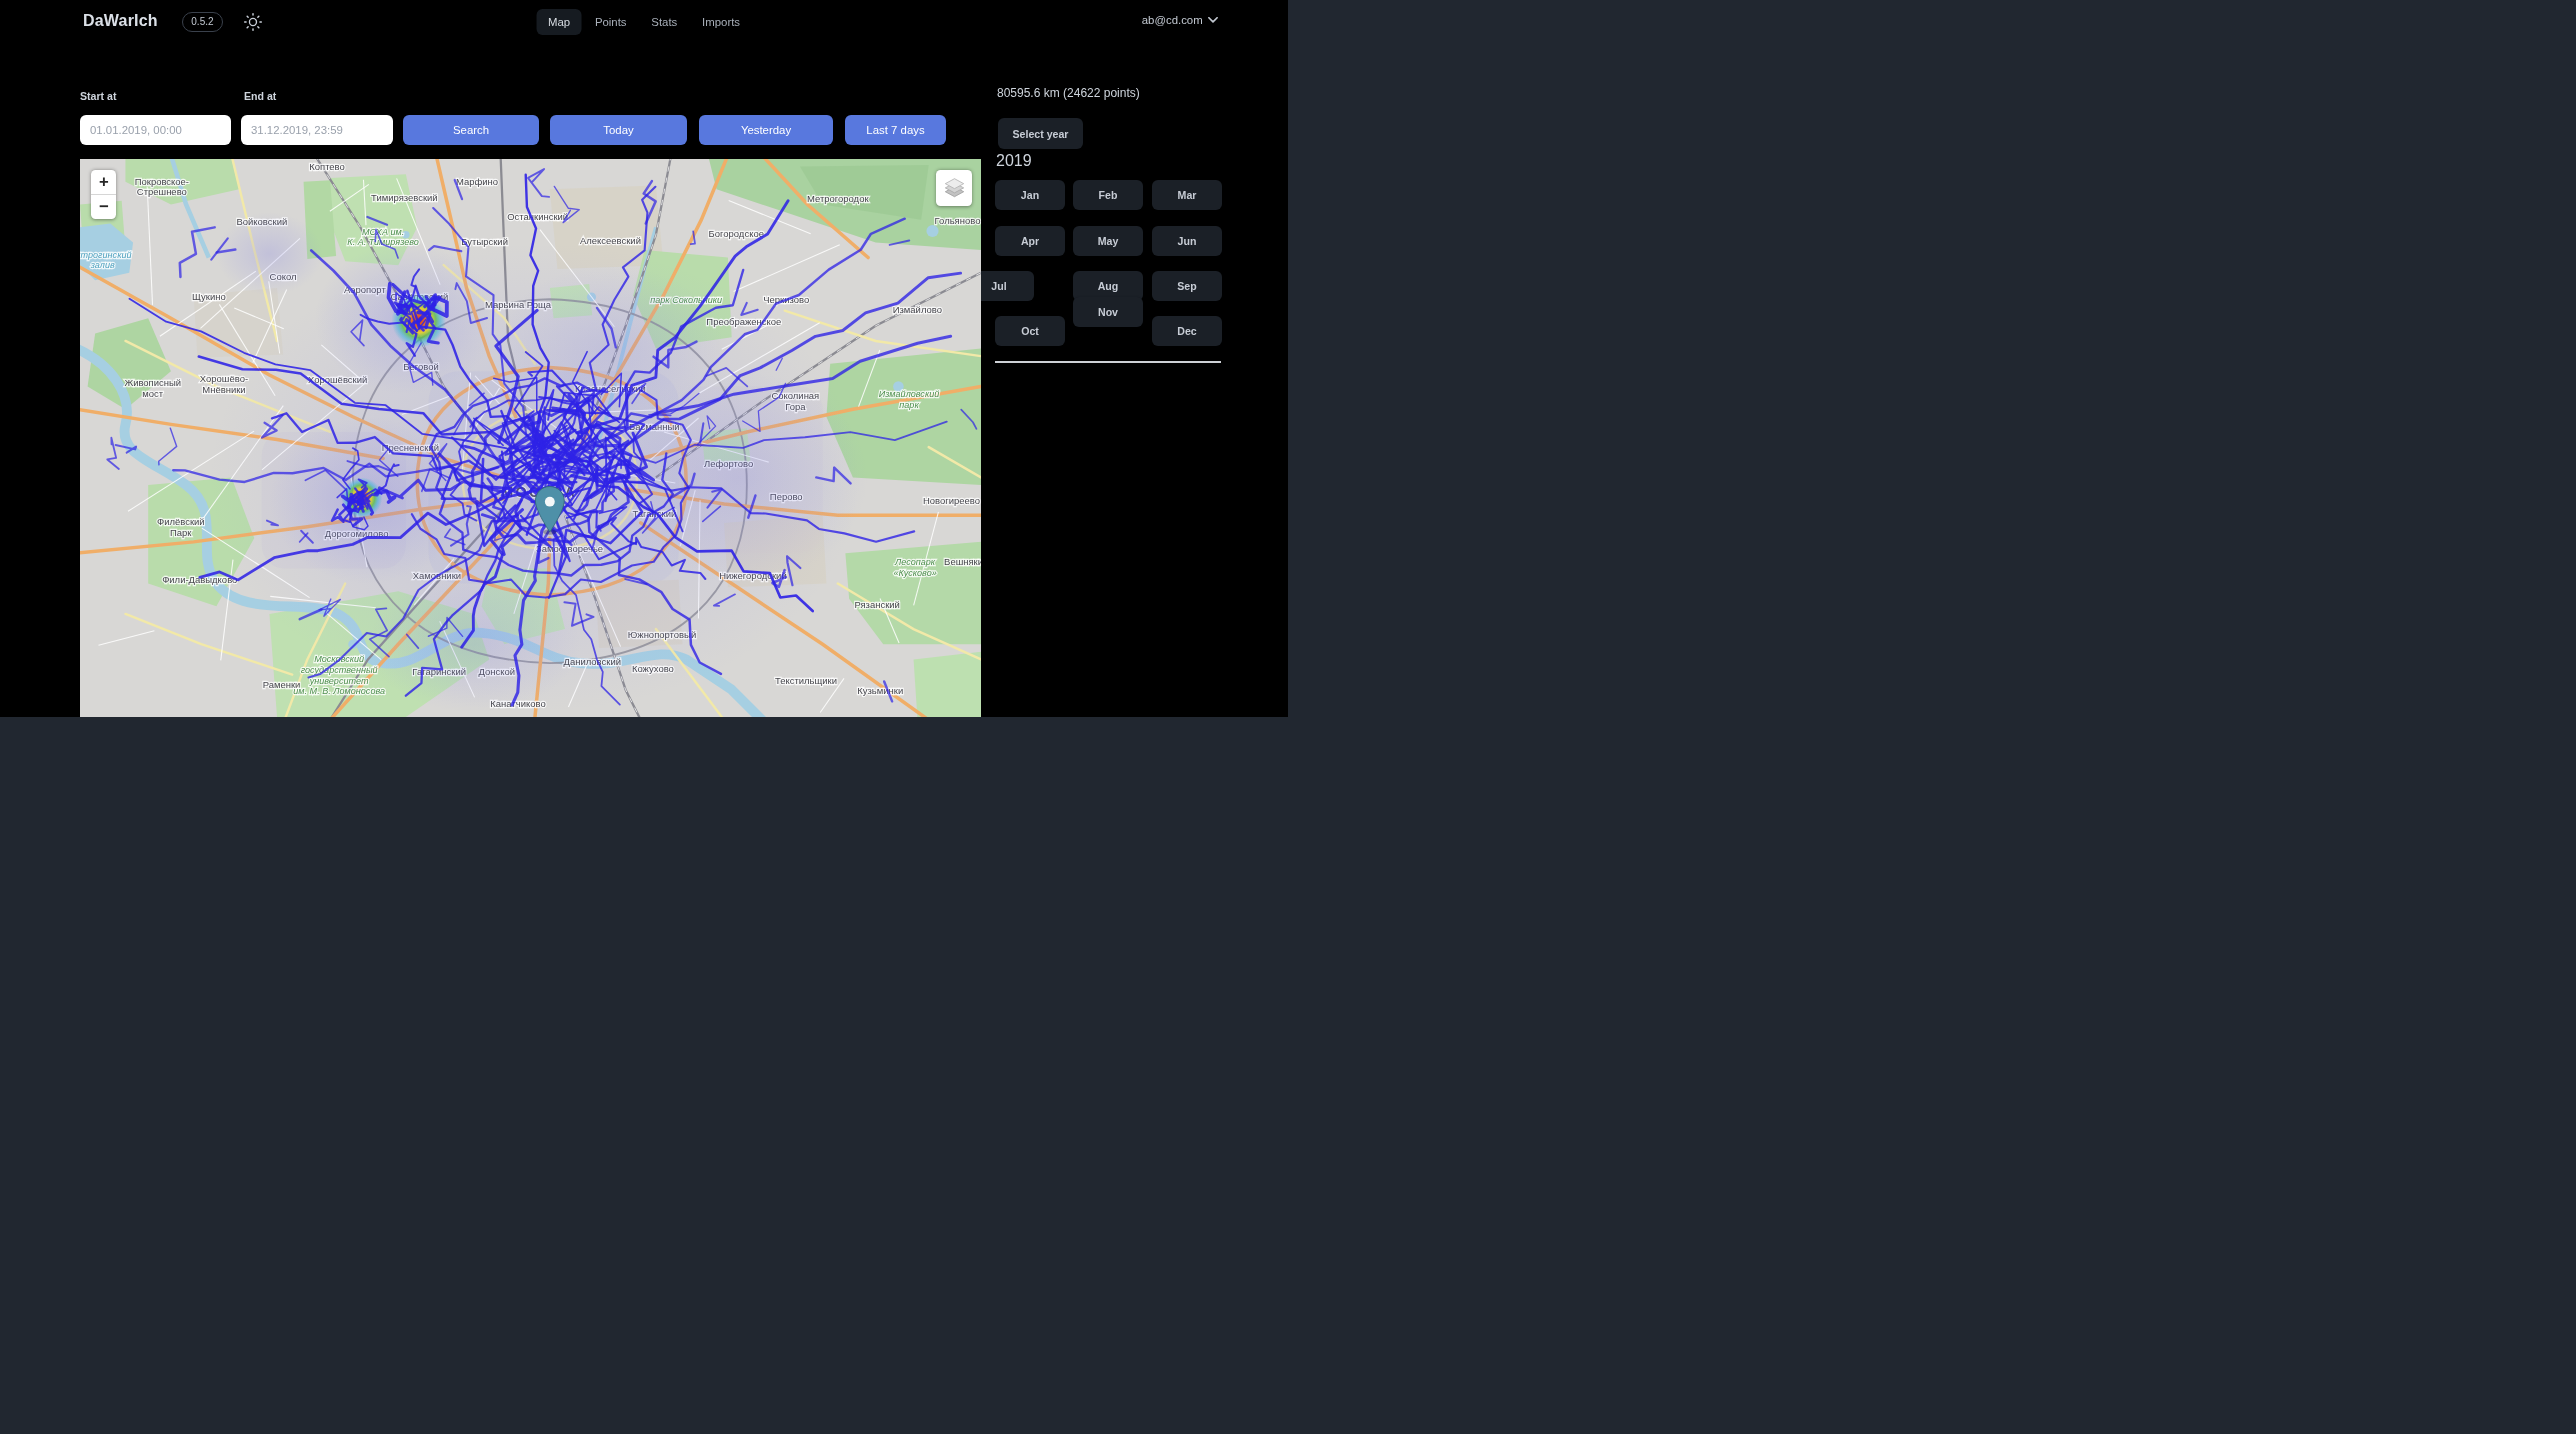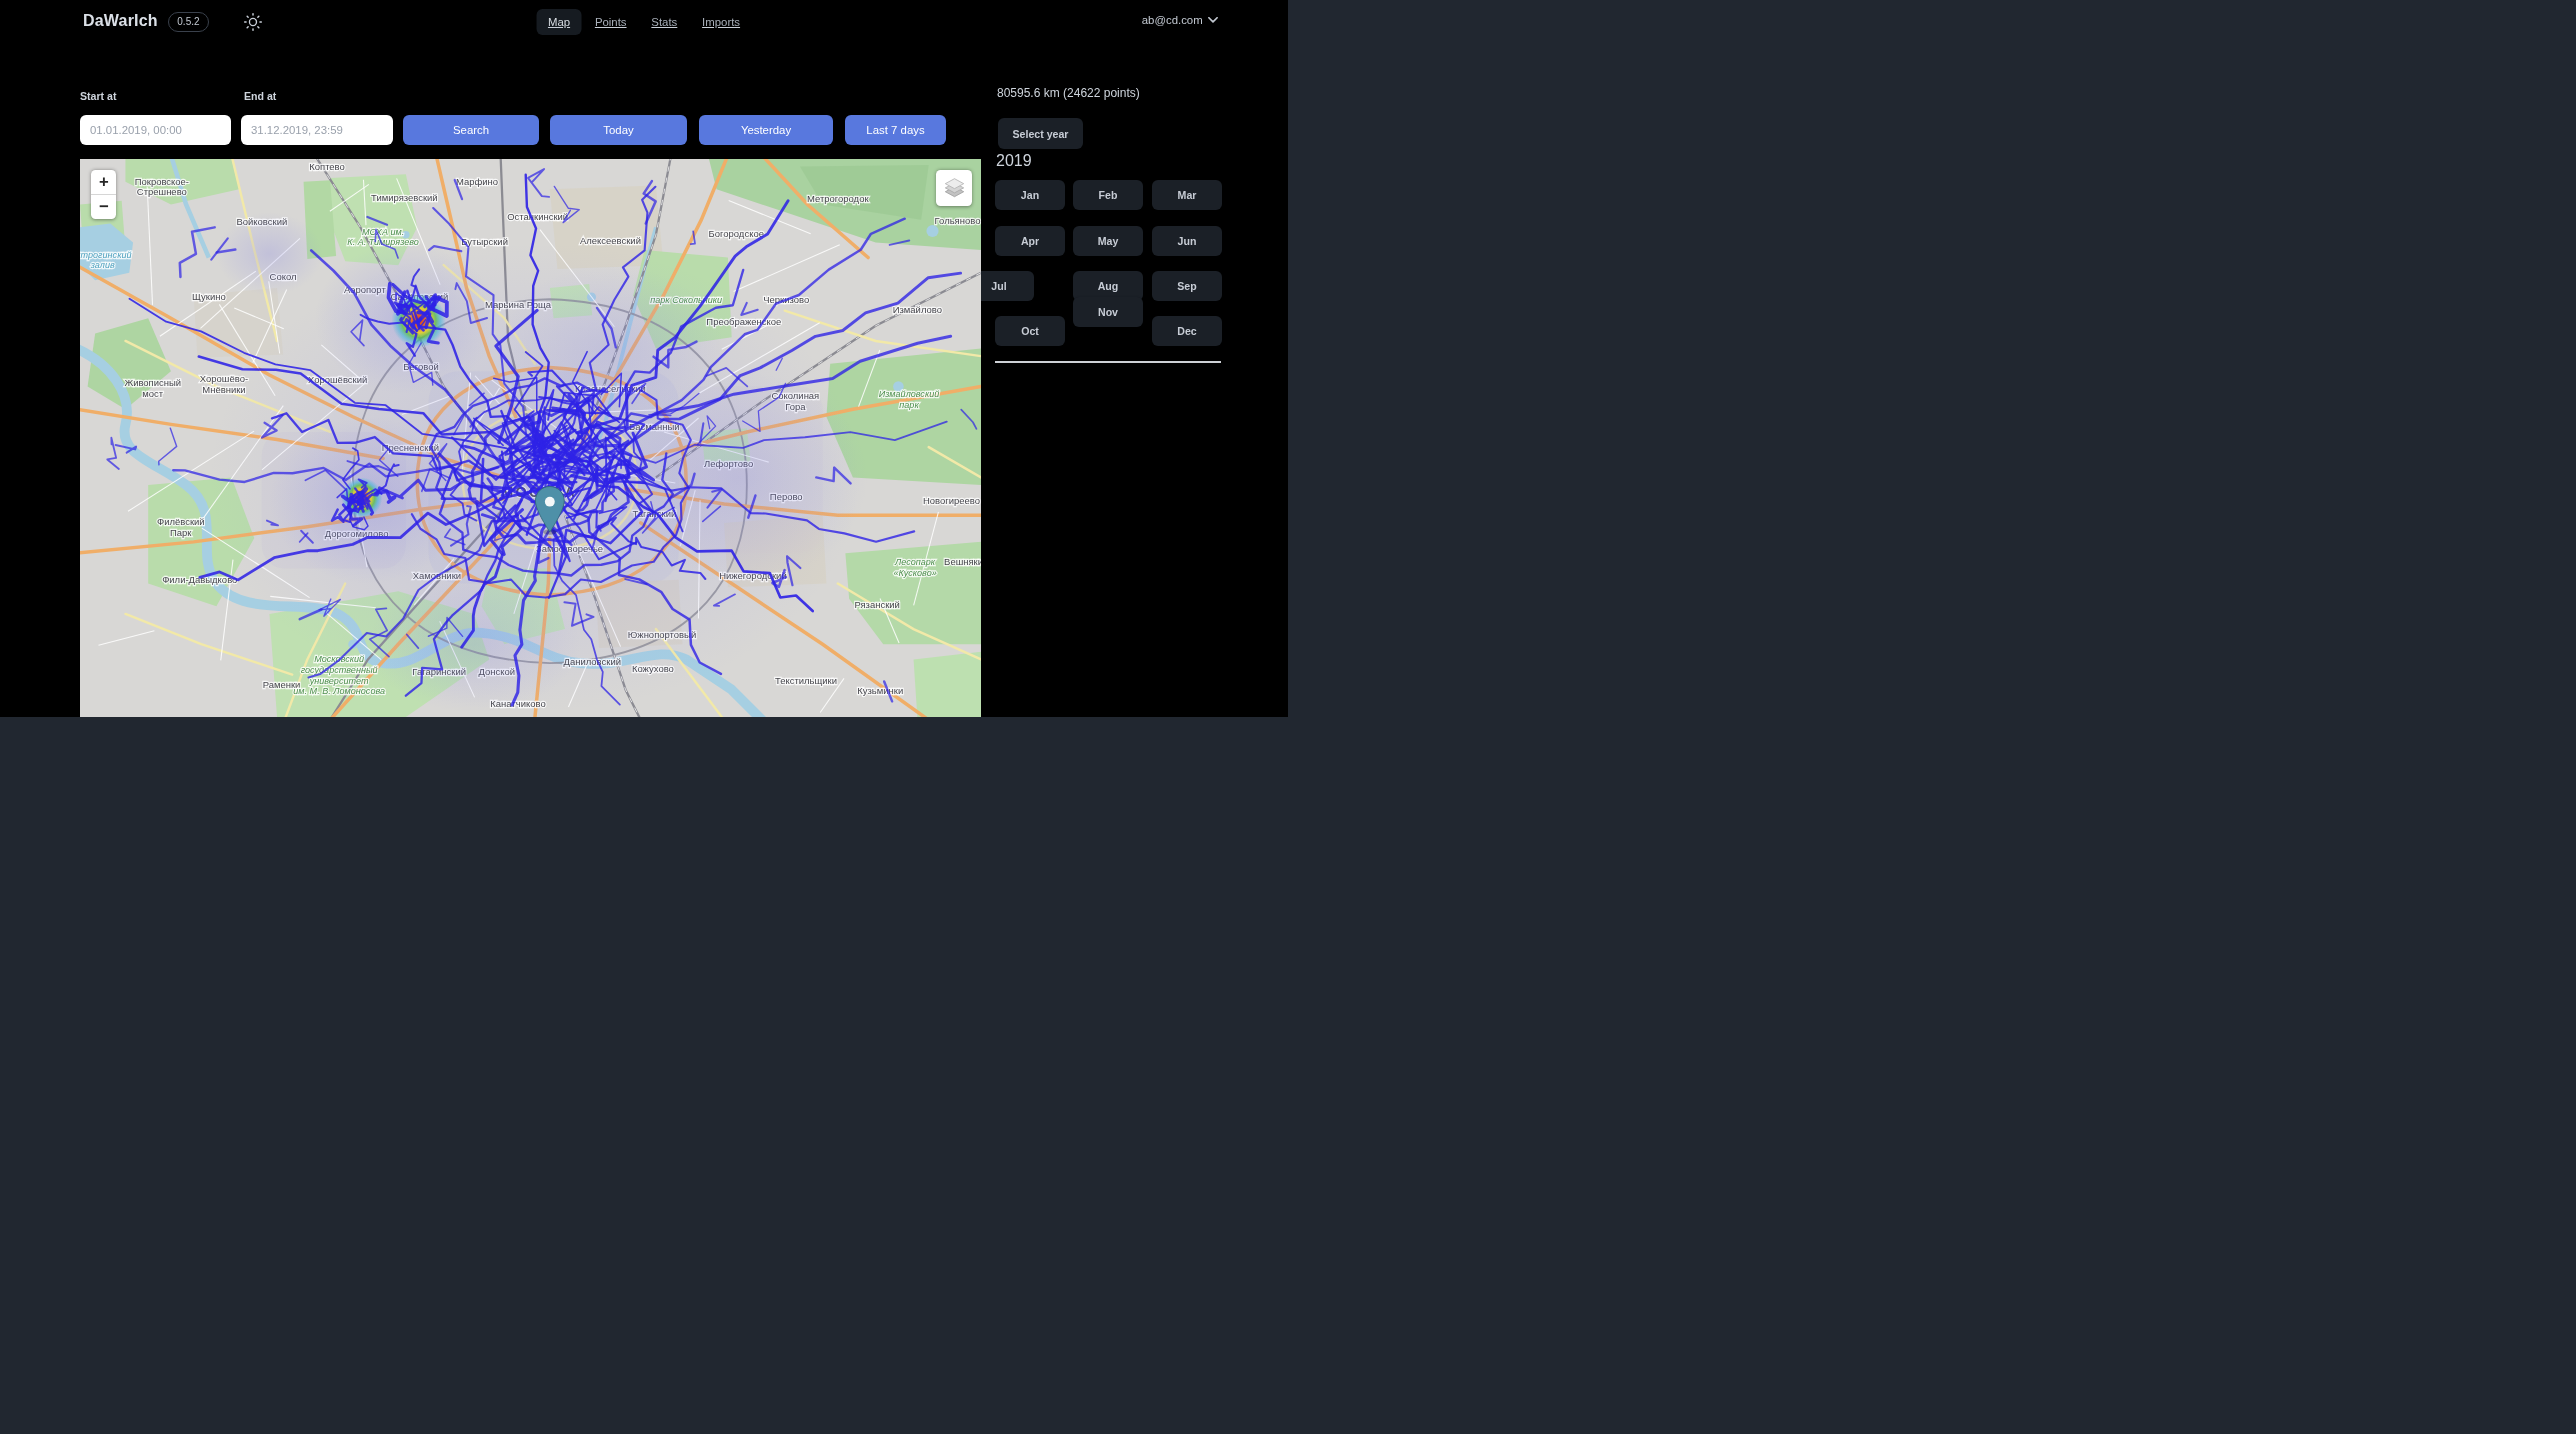--- a/index.html
+++ b/index.html
@@ -1,24 +1,24 @@
 <!DOCTYPE html>
 <html style="font-size:12px"><head>
 <meta charset="utf-8">
 <style>
   html,body{margin:0;padding:0;background:#212730;}
   #app{position:relative;width:1288px;height:717px;background:#000000;overflow:hidden;
        font-family:"Liberation Sans",sans-serif;color:#c9cfd8;}
   .abs{position:absolute;}
   
   .logo{left:83px;top:12px;font-size:16px;font-weight:700;color:#dbe0e7;letter-spacing:0.2px;}
-  .badge{left:168px;top:12px;height:18px;line-height:18px;padding:0 8.3px;border:0.8px solid #3a414c;
+  .badge{left:182px;top:12px;height:18px;line-height:18px;padding:0 8.3px;border:0.8px solid #3a414c;
          border-radius:10px;font-size:10px;color:#c3c9d2;}
   .theme-toggle{left:243px;top:12px;width:20px;height:20px;color:#c9cfd8;cursor:pointer;}
-  .tabs{left:50%;top:9px;transform:translateX(-50%);display:flex;align-items:center;gap:2px;text-decoration:underline;}
+  .tabs{left:50%;top:9px;transform:translateX(-50%);display:flex;align-items:center;gap:2px;}
   .tab{padding:6.8px 11.4px;font-size:11.4px;color:#a9b0ba;border-radius:6px;cursor:pointer;white-space:nowrap;}
   .tab.active{background:#161b21;color:#d8dde3;}
   .user{right:70px;top:14.4px;display:flex;align-items:center;gap:5.3px;font-size:11.4px;color:#c3c9d2;cursor:pointer;}
   
   .field-label{font-size:10.6px;font-weight:700;color:#ced4dc;}
   .dt-input{height:30px;border:none;outline:none;background:#fff;border-radius:6px;
             font-family:"Liberation Sans",sans-serif;font-size:11.4px;color:#9aa1ac;padding:0 10px;box-sizing:border-box;}
   .btn-primary{height:30px;border:none;border-radius:6px;background:#5878de;color:#fff;
                font-family:"Liberation Sans",sans-serif;font-size:11.4px;font-weight:500;cursor:pointer;}
   

